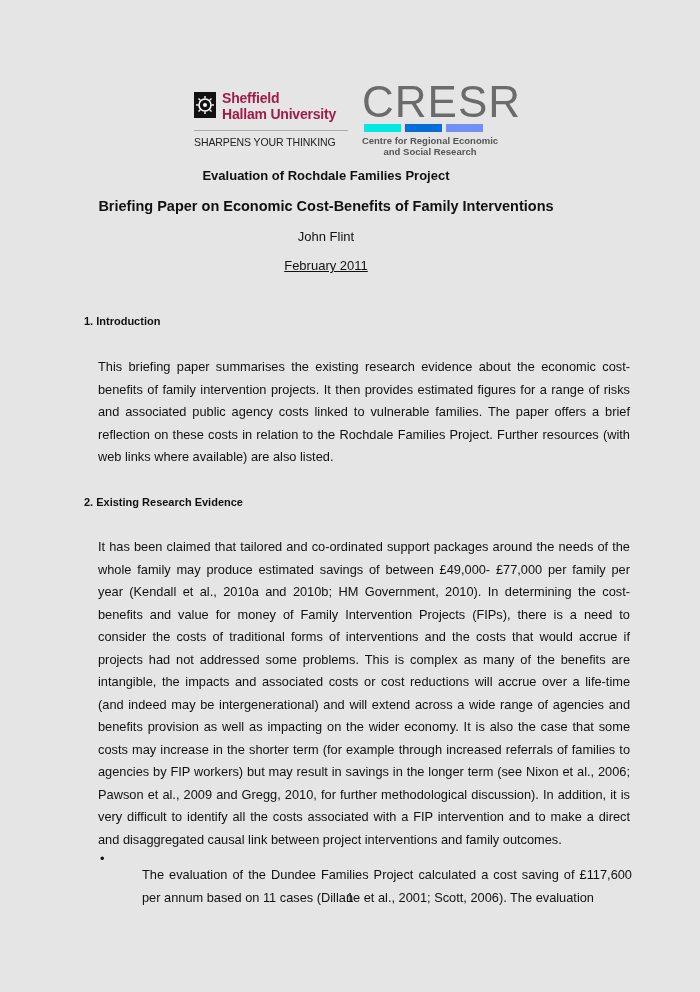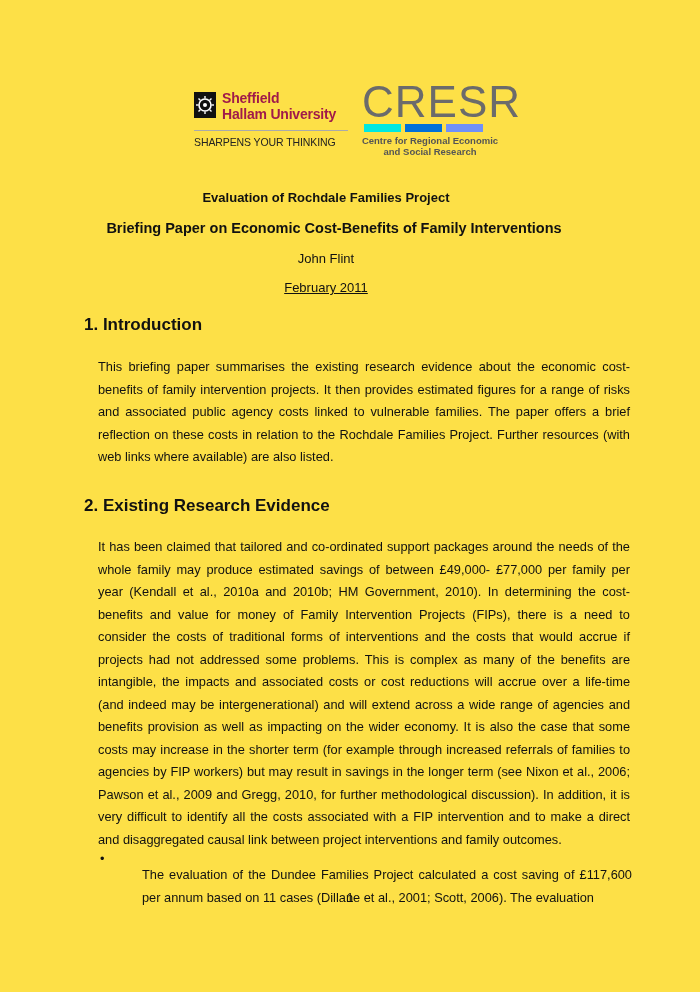--- a/index.html
+++ b/index.html
@@ -1,42 +1,42 @@
 <!DOCTYPE html>
 <html><head>
   <meta charset="utf-8">
   <style>
     html, body { margin: 0; padding: 0; background: #ffffff; }
     body { width: 700px; height: 992px; position: relative; overflow: hidden;
            font-family: "Liberation Sans", sans-serif; color: #111; }
-    .page { position: absolute; left: 0; top: 0; width: 700px; height: 992px; background: #fde047; }
+    .page { position: absolute; left: 0; top: 0; width: 700px; height: 992px; background: #e5e5e5; }
 
     
     .logos { position: absolute; left: 192px; top: 86px; width: 320px; height: 72px; }
     .shu { position: absolute; left: 0; top: 0; width: 160px; height: 72px; }
     .shu-emblem { position: absolute; left: 2px; top: 6px; width: 22px; height: 26px; background: #111; }
     .shu-emblem svg { display: block; }
     .shu-name { position: absolute; left: 30px; top: 4px; font-size: 14px; font-weight: bold; color: #a01a4a; line-height: 16px; letter-spacing: -0.2px; }
     .shu-rule { position: absolute; left: 2px; top: 44px; width: 154px; height: 1px; background: #aaa; }
     .shu-tag { position: absolute; left: 2px; top: 50px; font-size: 10.5px; color: #222; letter-spacing: -0.1px; white-space: nowrap; }
     .cresr { position: absolute; left: 158px; top: 0; width: 162px; height: 72px; }
     .cresr-word { position: absolute; left: 12px; top: -4px; font-size: 44px; color: #6b6b6b; letter-spacing: 1px; line-height: 40px; }
     .cresr-bars { position: absolute; left: 14px; top: 38px; display: flex; gap: 4px; }
     .cresr-bar { width: 37px; height: 8px; }
     .cresr-sub { position: absolute; left: 0; top: 49px; width: 160px; text-align: center; font-size: 9.5px; color: #555; line-height: 11px; font-weight: bold; }
 
     
-    .center { position: absolute; left: 0; width: 652px; text-align: center; margin-top: 22px; }
+    .center { position: absolute; left: 0; width: 652px; text-align: center; }
     .t1 { top: 168px; font-size: 13px; font-weight: bold; }
-    .t2 { top: 198px; font-size: 14.5px; font-weight: bold; padding-left: 8px; }
+    .t2 { top: 198px; font-size: 14.5px; font-weight: bold; }
     .author { top: 229px; font-size: 13px; }
     .date { top: 258px; font-size: 13px; text-decoration: underline; }
 
     
-    .h { position: absolute; left: 84px; font-size: 17px; font-weight: bold; text-align: right; }
+    .h { position: absolute; left: 84px; font-size: 11px; font-weight: bold; text-align: right; }
     .para { position: absolute; left: 84px; width: 532px; font-size: 12.8px; line-height: 22.5px;
             text-align: justify; margin: 14px; }
     .bullet-row { position: absolute; left: 84px; width: 532px; top: 848px; font-size: 12.8px; line-height: 22.5px; }
     .bullet-dot { position: absolute; left: 16px; top: 0; }
     .bullet-text { position: absolute; left: 42px; width: 490px; text-align: justify; margin: 16px; }
     .pagenum { position: absolute; left: 0; width: 700px; text-align: center; top: 891px; font-size: 12px; }
   </style>
 </head>
 <body>
 

